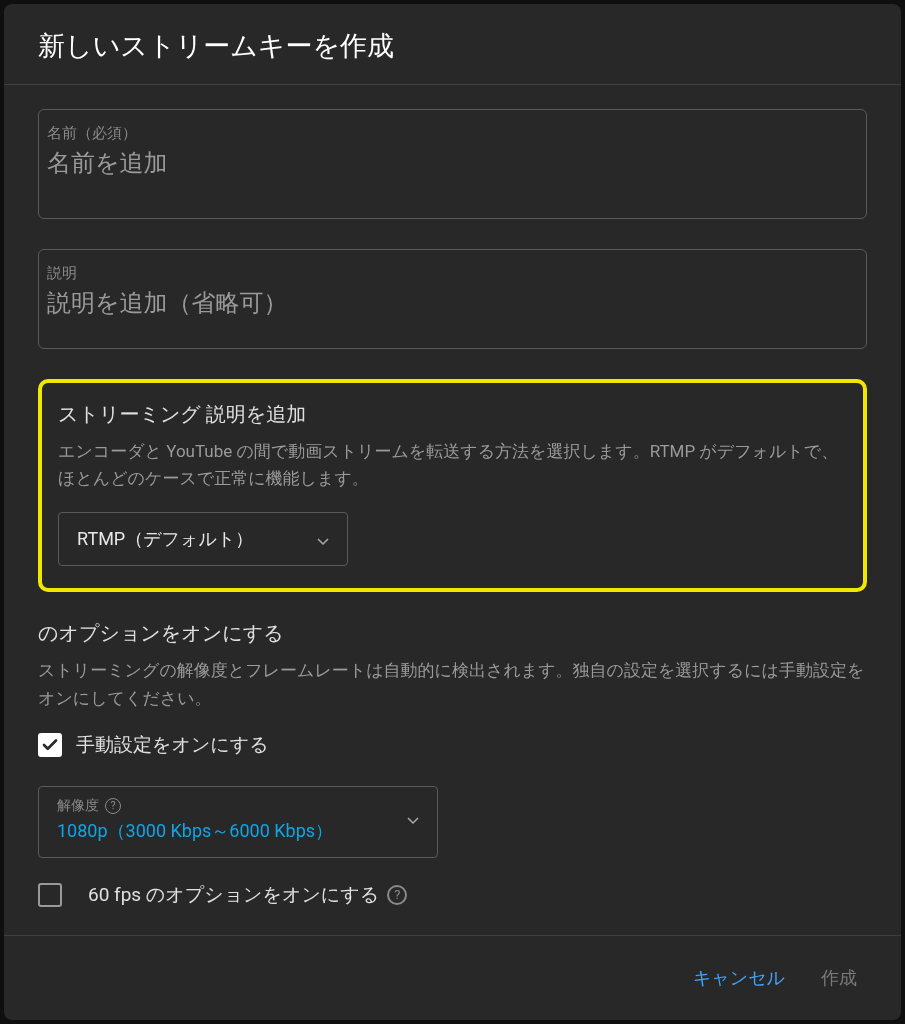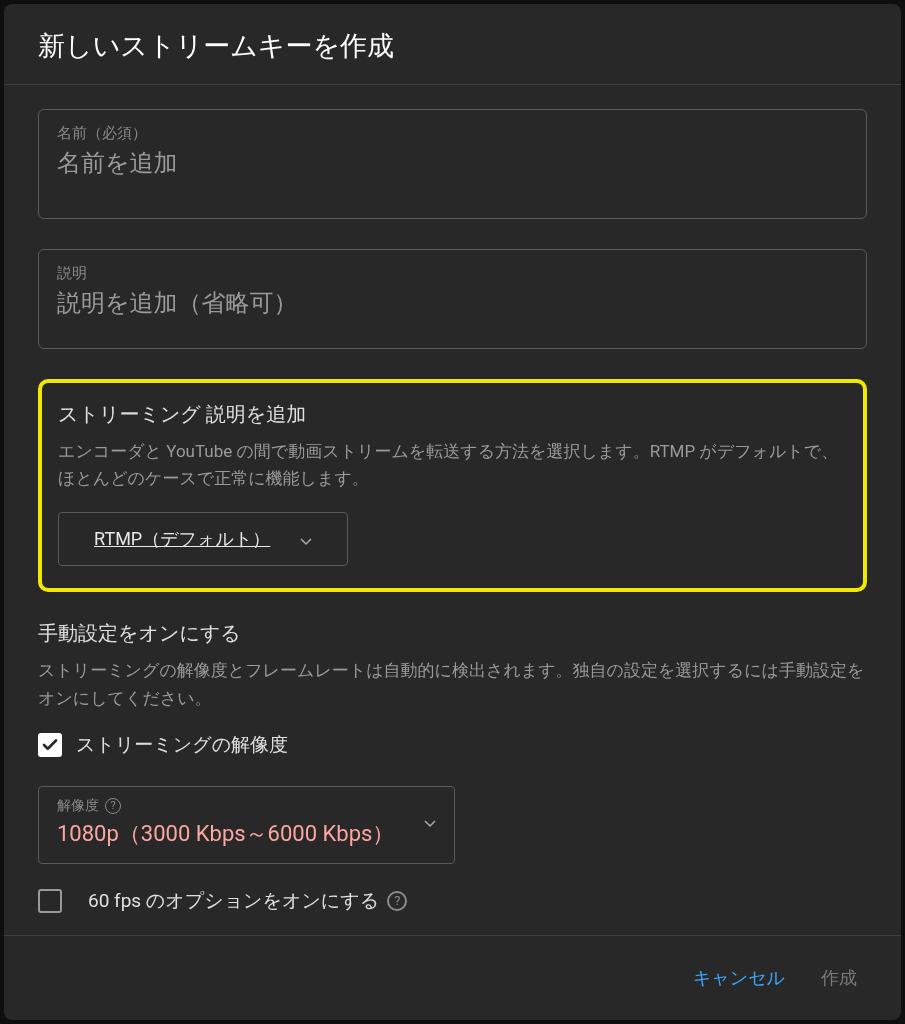--- a/index.html
+++ b/index.html
@@ -39,21 +39,21 @@
       margin: 0;
     }
     .dialog-body {
       padding: 24px 34px 0 34px;
       flex: 1;
       overflow-y: auto;
     }
     .field-box {
       border: 1px solid #5a5a5a;
       border-radius: 6px;
-      padding: 14px 18px;
+      padding: 14px 8px;
       margin-bottom: 30px;
       min-height: 110px;
     }
     .field-label {
       font-size: 15px;
       color: #8a8a8a;
       margin-bottom: 6px;
     }
     .field-input {
       font-size: 24px;
@@ -80,30 +80,29 @@
     }
     .section-desc {
       font-size: 17px;
       color: #9a9a9a;
       line-height: 1.6;
       margin-bottom: 20px;
     }
     .dropdown {
       border: 1px solid #5a5a5a;
       border-radius: 4px;
-      padding: 14px 35px;
+      padding: 14px 18px;
       display: inline-flex;
       align-items: center;
       justify-content: space-between;
       min-width: 290px;
       cursor: pointer;
       background: transparent;
       color: #e8e8e8;
       font-size: 18px;
-      text-decoration: underline;
     }
     .dropdown-arrow {
       margin-left: 30px;
     }
     .section {
       margin-bottom: 28px;
     }
     .checkbox-row {
       display: flex;
       align-items: center;
@@ -164,22 +163,22 @@
       display: flex;
       align-items: center;
       gap: 6px;
       margin-bottom: 4px;
     }
     .resolution-label {
       font-size: 14px;
       color: #8a8a8a;
     }
     .resolution-value {
-      font-size: 22px;
-      color: #fca5a5;
+      font-size: 18px;
+      color: #0ea5e9;
     }
     .dialog-footer {
       display: flex;
       justify-content: flex-end;
       gap: 28px;
       padding: 22px 40px;
       border-top: 1px solid #3f3f3f;
     }
     .btn-cancel {
       background: transparent;
@@ -236,30 +235,30 @@
         <span>RTMP（デフォルト）</span>
         <span class="dropdown-arrow">
           <svg width="12" height="8" viewBox="0 0 12 8">
               <path d="M1 1 L6 6 L11 1" stroke="#aaaaaa" stroke-width="1.5" fill="none"></path>
             </svg>
         </span>
       </div>
     </div>
 
     <div class="section">
-      <div class="section-title">手動設定をオンにする</div>
+      <div class="section-title">のオプションをオンにする</div>
       <div class="section-desc">ストリーミングの解像度とフレームレートは自動的に検出されます。独自の設定を選択するには手動設定をオンにしてください。</div>
 
       <div class="checkbox-row">
         <div class="checkbox checked">
           <svg class="checkmark-svg" viewBox="0 0 24 24">
             <path d="M4 12 L9 17 L20 6" stroke="#282828" stroke-width="3.5" fill="none" stroke-linecap="round" stroke-linejoin="round"></path>
           </svg>
         </div>
-        <span class="checkbox-label">ストリーミングの解像度</span>
+        <span class="checkbox-label">手動設定をオンにする</span>
       </div>
 
       <div class="resolution-dropdown">
         <div class="resolution-inner">
           <div class="resolution-label-row">
             <span class="resolution-label">解像度</span>
             <span class="help-icon" style="width:16px;height:16px;font-size:11px;border-width:1.5px;">?</span>
           </div>
           <span class="resolution-value">1080p（3000 Kbps～6000 Kbps）</span>
         </div>

